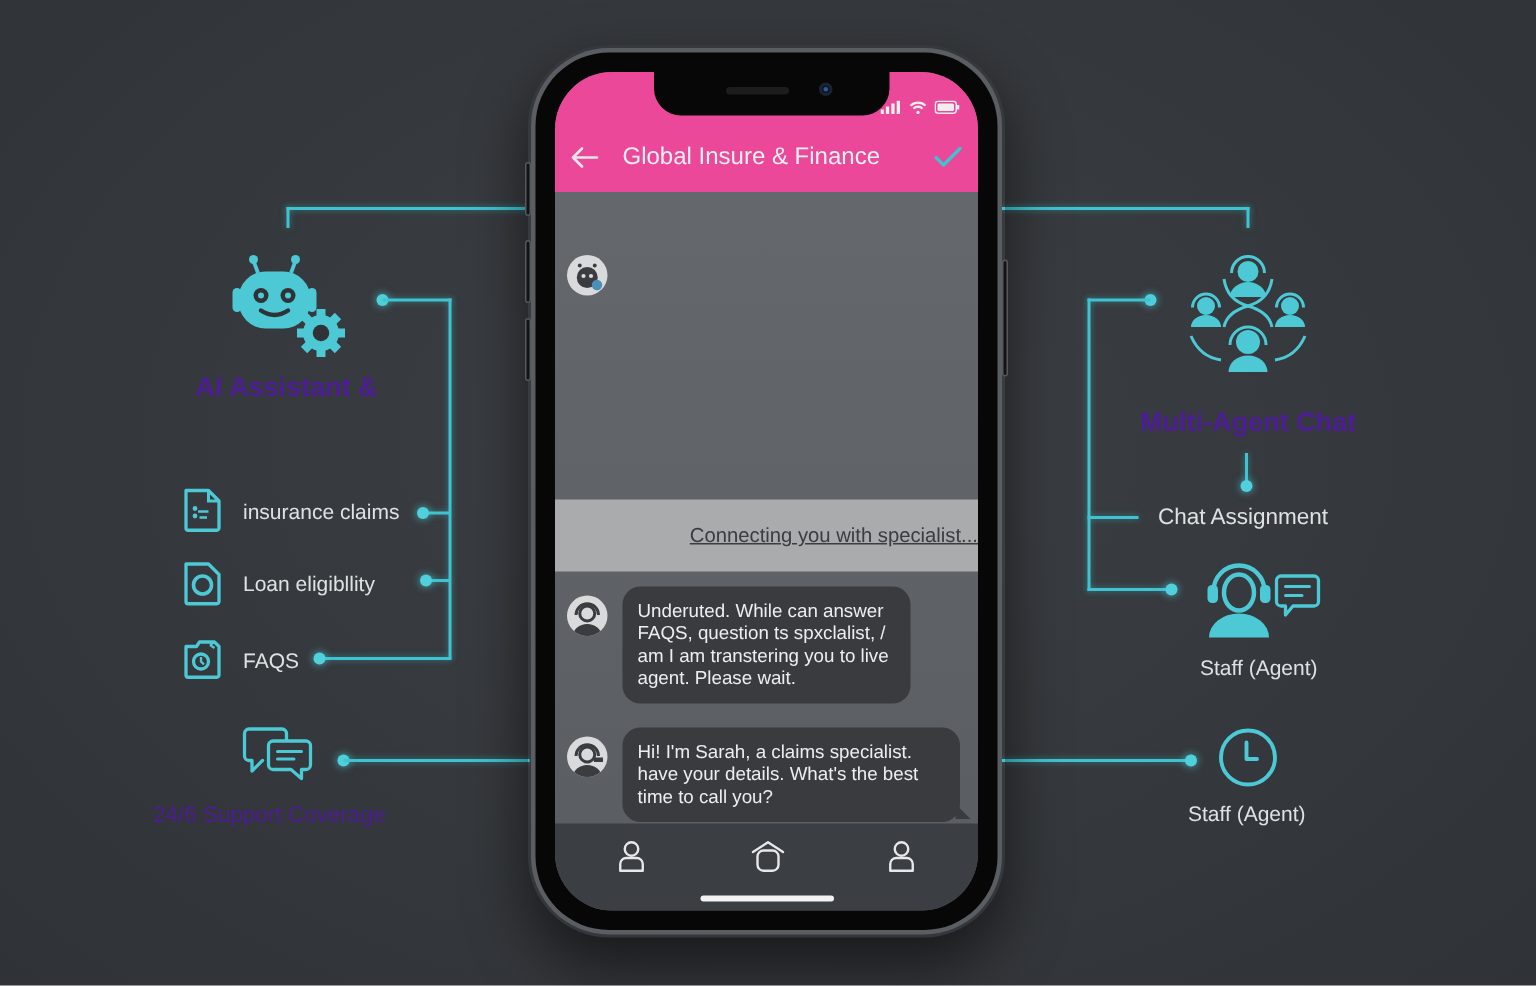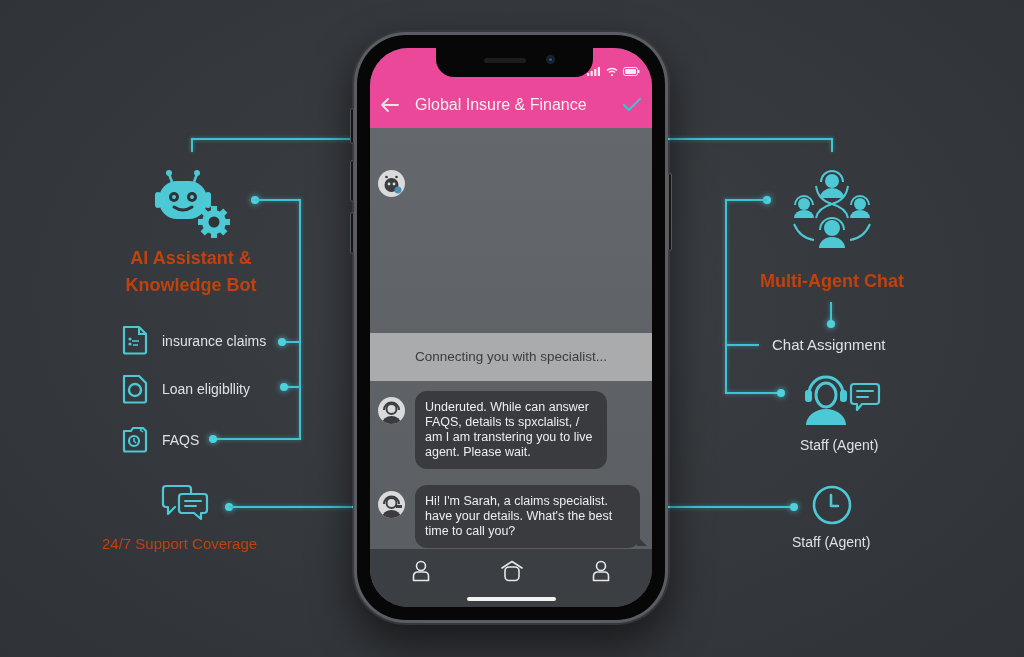--- a/index.html
+++ b/index.html
@@ -5,21 +5,21 @@
   * { box-sizing: border-box; margin: 0; padding: 0; }
   html, body { width: 1024px; height: 657px; overflow: hidden; }
   body {
     background: radial-gradient(ellipse at 50% 45%, #3c3f44 0%, #35383c 55%, #2f3236 100%);
     font-family: "Liberation Sans", "DejaVu Sans", sans-serif;
     color: #e9ecee;
     position: relative;
   }
   .line { position: absolute; background: #3fc3d0; box-shadow: 0 0 4px rgba(63,195,208,0.55); }
   .dot { position: absolute; width: 8px; height: 8px; border-radius: 50%; background: #4fd0dc; box-shadow: 0 0 6px rgba(79,208,220,0.8); }
-  .label { position: absolute; color: #c2410c; white-space: nowrap; }
+  .label { position: absolute; color: #4c1d95; white-space: nowrap; }
   .title-lg { font-size: 18px; font-weight: bold; text-align: center; line-height: 27px; }
   .item-label { font-size: 14px; color: #dfe2e4; }
   .icon { position: absolute; }
 
   
   .phone-shadow {
     position: absolute; left: 352px; top: 30px; width: 318px; height: 595px;
     border-radius: 54px; box-shadow: 0 18px 40px rgba(0,0,0,0.55);
   }
   .phone-frame {
@@ -59,21 +59,21 @@
   }
   .bubble.tail-right::after {
     content: ""; position: absolute; right: -7px; bottom: 2px; width: 0; height: 0;
     border-left: 10px solid #393b3e; border-top: 10px solid transparent;
   }
   .avatar {
     position: absolute; width: 27px; height: 27px; border-radius: 50%; background: #d8dadc; overflow: hidden;
   }
   .banner {
     position: absolute; left: 0; top: 205px; width: 100%; height: 48px;
-    background: #a9abad; color: #3a3c3f; font-size: 13.5px; text-align: center; line-height: 48px;
+    background: #a9abad; color: #3a3c3f; font-size: 13.5px; text-align: right; line-height: 48px; text-decoration: underline;
   }
   .bottom-nav {
     position: absolute; left: 0; bottom: 0; width: 100%; height: 58px; background: #3b3e42;
   }
   .nav-icon { position: absolute; top: 11px; }
   .home-indicator { position: absolute; left: 97px; bottom: 6px; width: 89px; height: 4px; border-radius: 2px; background: #f2f2f2; }
 </style>
 </head>
 <body>
 
@@ -106,21 +106,20 @@
           <rect x="-3" y="10" width="6" height="6" transform="rotate(45)"></rect>
         <rect x="-16" y="-3" width="6" height="6" transform="rotate(45)"></rect>
           <rect x="10" y="-3" width="6" height="6" transform="rotate(45)"></rect>
       </g>
       <circle r="5.5" fill="#2f3236"></circle>
     </g>
   </svg>
 
   <div class="label title-lg" style="left:110px; top:245px; width:162px;">
     <div>AI Assistant &amp;</div>
-    <div>Knowledge Bot</div>
   </div>
 
   <div class="dot" style="left:251px; top:196px;"></div>
   <div class="line" style="left:255px; top:199px; width:46px; height:2px;"></div>
   <div class="line" style="left:299px; top:199px; width:2px; height:240px;"></div>
   <div class="line" style="left:282px; top:341px; width:18px; height:2px;"></div>
   <div class="line" style="left:284px; top:386px; width:16px; height:2px;"></div>
   <div class="line" style="left:213px; top:438px; width:88px; height:2px;"></div>
   <div class="dot" style="left:278px; top:338px;"></div>
   <div class="dot" style="left:280px; top:383px;"></div>
@@ -155,21 +154,21 @@
     <div class="label item-label" style="left:162px; top:432px;">FAQS</div>
   </div>
 
   <svg class="icon" style="left:161px; top:484px;" width="48" height="38" viewBox="0 0 48 38">
     <path d="M5 2 H27 a3 3 0 0 1 3 3 V9 M5 2 a3 3 0 0 0 -3 3 V20 a3 3 0 0 0 3 3 H7 V30 L14 23" fill="none" stroke="#4cc9d5" stroke-width="2.2" stroke-linejoin="round" stroke-linecap="round"></path>
     <path d="M21 10 H43 a3 3 0 0 1 3 3 V26 a3 3 0 0 1 -3 3 H40 V35 L33 29 H21 a3 3 0 0 1 -3 -3 V13 a3 3 0 0 1 3 -3 Z" fill="none" stroke="#4cc9d5" stroke-width="2.2" stroke-linejoin="round"></path>
     <path d="M24 17 H40 M24 22 H35" stroke="#4cc9d5" stroke-width="2" stroke-linecap="round"></path>
   </svg>
   <div class="dot" style="left:225px; top:503px;"></div>
   <div class="line" style="left:229px; top:506px; width:124px; height:2px;"></div>
-  <div class="label" style="left:102px; top:535px; font-size:15px;">24/7 Support Coverage</div>
+  <div class="label" style="left:102px; top:535px; font-size:15px;">24/6 Support Coverage</div>
 </div>
 
 <div>
   <div class="line" style="left:668px; top:138px; width:165px; height:2px;"></div>
   <div class="line" style="left:831px; top:138px; width:2px; height:14px;"></div>
 
   <svg class="icon" style="left:790px; top:168px;" width="84" height="84" viewBox="0 0 84 84">
     <g fill="#4cc9d5">
 
       <circle cx="42" cy="13" r="7"></circle>
@@ -288,21 +287,21 @@
 
         <div class="banner">Connecting you with specialist...</div>
 
         <div class="avatar" style="left:8px; top:269px;">
           <svg width="27" height="27" viewBox="0 0 27 27">
             <circle cx="13.5" cy="12" r="5" fill="none" stroke="#3a3c3f" stroke-width="2"></circle>
             <path d="M6 13 a7.5 7.5 0 0 1 15 0" stroke="#3a3c3f" stroke-width="2" fill="none"></path>
             <path d="M4 27 a9.5 8 0 0 1 19 0 Z" fill="#3a3c3f"></path>
           </svg>
         </div>
-        <div class="bubble" style="left:45px; top:263px; width:192px;">Underuted. While can answer FAQS, details ts spxclalist, / am I am transtering you to live agent. Please wait.</div>
+        <div class="bubble" style="left:45px; top:263px; width:192px;">Underuted. While can answer FAQS, question ts spxclalist, / am I am transtering you to live agent. Please wait.</div>
 
         <div class="avatar" style="left:8px; top:363px;">
           <svg width="27" height="27" viewBox="0 0 27 27">
             <circle cx="13.5" cy="12" r="5" fill="none" stroke="#3a3c3f" stroke-width="2"></circle>
             <path d="M6 13 a7.5 7.5 0 0 1 15 0" stroke="#3a3c3f" stroke-width="2" fill="none"></path>
             <rect x="18" y="14" width="6" height="3" fill="#3a3c3f"></rect>
             <path d="M4 27 a9.5 8 0 0 1 19 0 Z" fill="#3a3c3f"></path>
           </svg>
         </div>
         <div class="bubble tail-right" style="left:45px; top:357px; width:225px;">Hi! I'm Sarah, a claims specialist. have your details. What's the best time to call you?</div>

